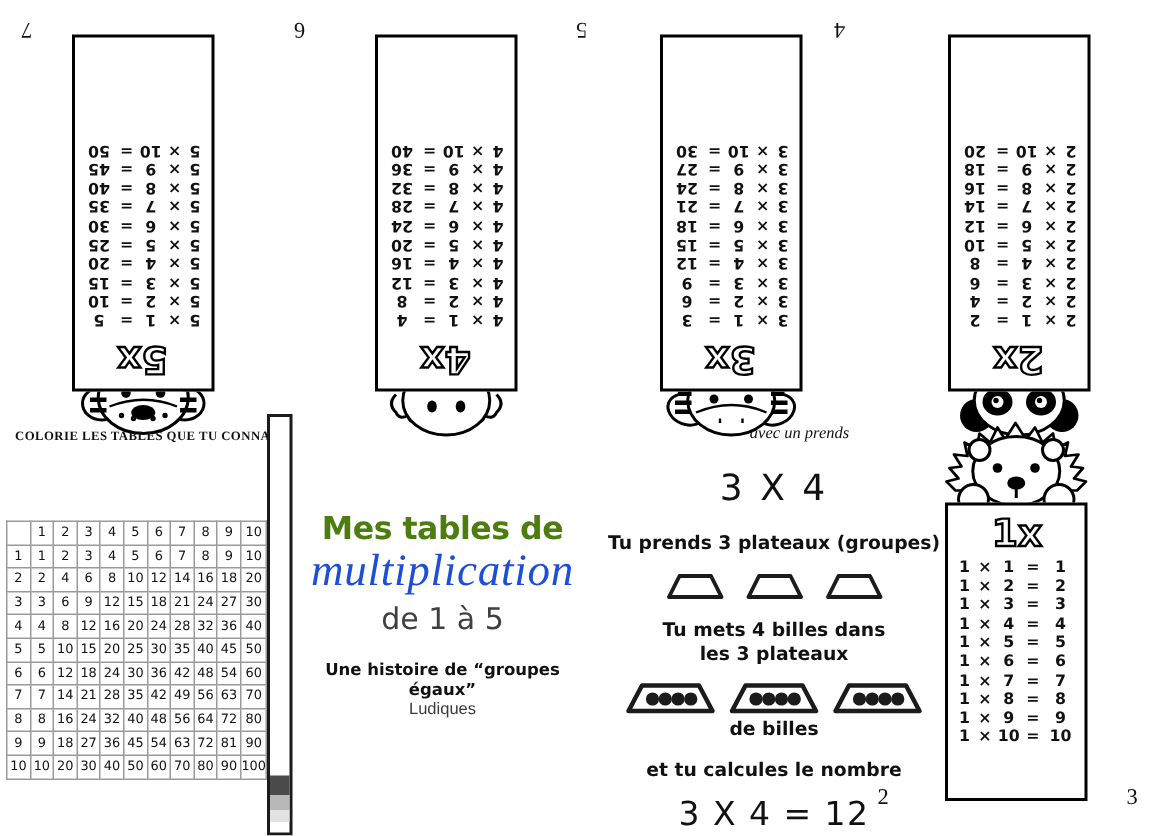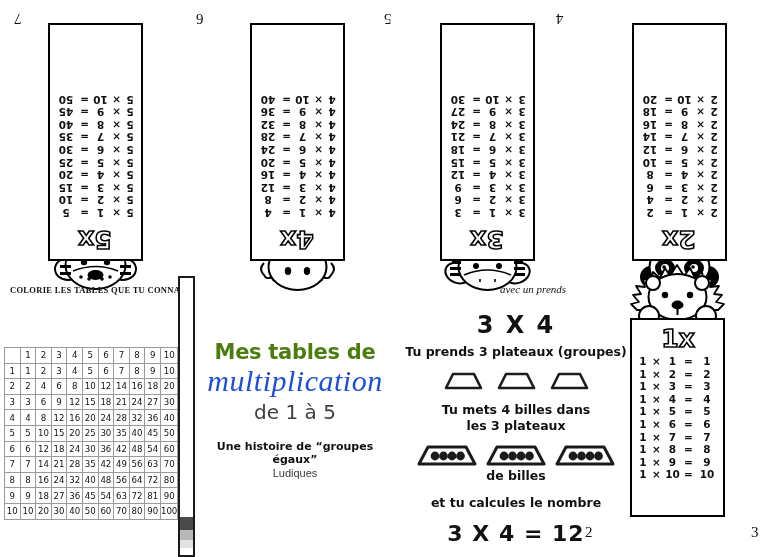--- a/index.html
+++ b/index.html
@@ -58,21 +58,21 @@
        color:#111;}
   .cv5{font-family:"Liberation Sans",sans-serif;font-size:11px;color:#3a3a3a;
        line-height:15px;}
 
   
   .jc{position:absolute;text-align:center;width:232px;}
   .jc-h1{font-family:"Liberation Sans",sans-serif;font-weight:bold;
          font-size:13.5px;letter-spacing:.4px;}
   .jc-h2{font-family:"Liberation Serif",serif;font-style:italic;font-size:11px;
          margin-top:-2px;}
-  .jc-big{font-family:"DejaVu Sans",sans-serif;font-weight:bold;font-size:24px;
+  .jc-big{font-family:"DejaVu Sans",sans-serif;font-weight:normal;font-size:24px;
           letter-spacing:2px;}
   .jc-t{font-family:"DejaVu Sans",sans-serif;font-weight:bold;font-size:12.5px;
         line-height:16px;}
   .trays{display:flex;justify-content:center;gap:12px;}
   .trays2{display:flex;justify-content:center;gap:7px;}
 </style>
 </head>
 <body>
 
 <div class="page">
@@ -446,21 +446,21 @@
     <div class="cv2">multiplication</div>
     <div class="cv3" style="margin-top:2px;">de 1 à 5</div>
     <div class="cv4" style="margin-top:16px;">Une histoire de “groupes égaux”</div>
     <div class="cv5">Ludiques</div>
   </div>
 
   <div class="jc" style="left:400px;top:285px;">
     <div class="jc-h2" style="margin-left:34px;">avec un prends</div>
 
     <div class="jc-big" style="margin-top:16px;">3  X 4</div>
-    <div class="jc-t" style="margin-top:5px;">Tu prends 3 plateaux (groupes)</div>
+    <div class="jc-t" style="margin-top:15px;">Tu prends 3 plateaux (groupes)</div>
 
     <div class="trays" style="margin-top:11px;">
       <svg width="41" height="19" viewBox="0 0 41 19">
         <path d="M3 17 L10 3 L31 3 L38 17 Z" fill="#fff" stroke="#1b1b1b" stroke-width="2.6" stroke-linejoin="round"></path>
       </svg>
       <svg width="41" height="19" viewBox="0 0 41 19">
         <path d="M3 17 L10 3 L31 3 L38 17 Z" fill="#fff" stroke="#1b1b1b" stroke-width="2.6" stroke-linejoin="round"></path>
       </svg>
       <svg width="41" height="19" viewBox="0 0 41 19">
         <path d="M3 17 L10 3 L31 3 L38 17 Z" fill="#fff" stroke="#1b1b1b" stroke-width="2.6" stroke-linejoin="round"></path>
@@ -501,21 +501,21 @@
     </div>
 
     <div class="jc-t">de billes</div>
     <div class="jc-t" style="margin-top:11px;">et tu calcules le nombre</div>
 
     <div class="jc-big" style="margin-top:10px;font-size:22px;letter-spacing:1px;">3 X 4 = 12</div>
   </div>
 
   <div class="pagenum" style="left:585px;top:524px;">2</div>
 
-  <div class="bookmark" style="left:630px;top:264px;width:118px;height:253px;">
+  <div class="bookmark" style="left:630px;top:281px;width:118px;height:253px;">
     <div style="position:relative;width:95px;height:253px;">
       <svg width="105" height="62" viewBox="0 0 105 62" style="position:absolute;left:-5px;top:-4px;">
         <path d="M12 50 L6 44 L14 42 L8 35 L16 34 L11 26 L20 27 L18 18 L26 22 L28 12 L35 18
                  L40 8 L45 16 L52 5 L59 16 L65 8 L70 18 L77 12 L79 22 L87 18 L85 27 L94 26
                  L89 34 L97 35 L91 42 L99 44 L93 50 Z" fill="#fff" stroke="#000" stroke-width="1.8" stroke-linejoin="round"></path>
         <ellipse cx="52.5" cy="37" rx="29" ry="23" fill="#fff" stroke="#000" stroke-width="2"></ellipse>
         <circle cx="28" cy="23" r="7" fill="#fff" stroke="#000" stroke-width="2"></circle>
         <circle cx="77" cy="23" r="7" fill="#fff" stroke="#000" stroke-width="2"></circle>
         <g fill="#000">
             <circle cx="40" cy="35" r="3.2"></circle>

